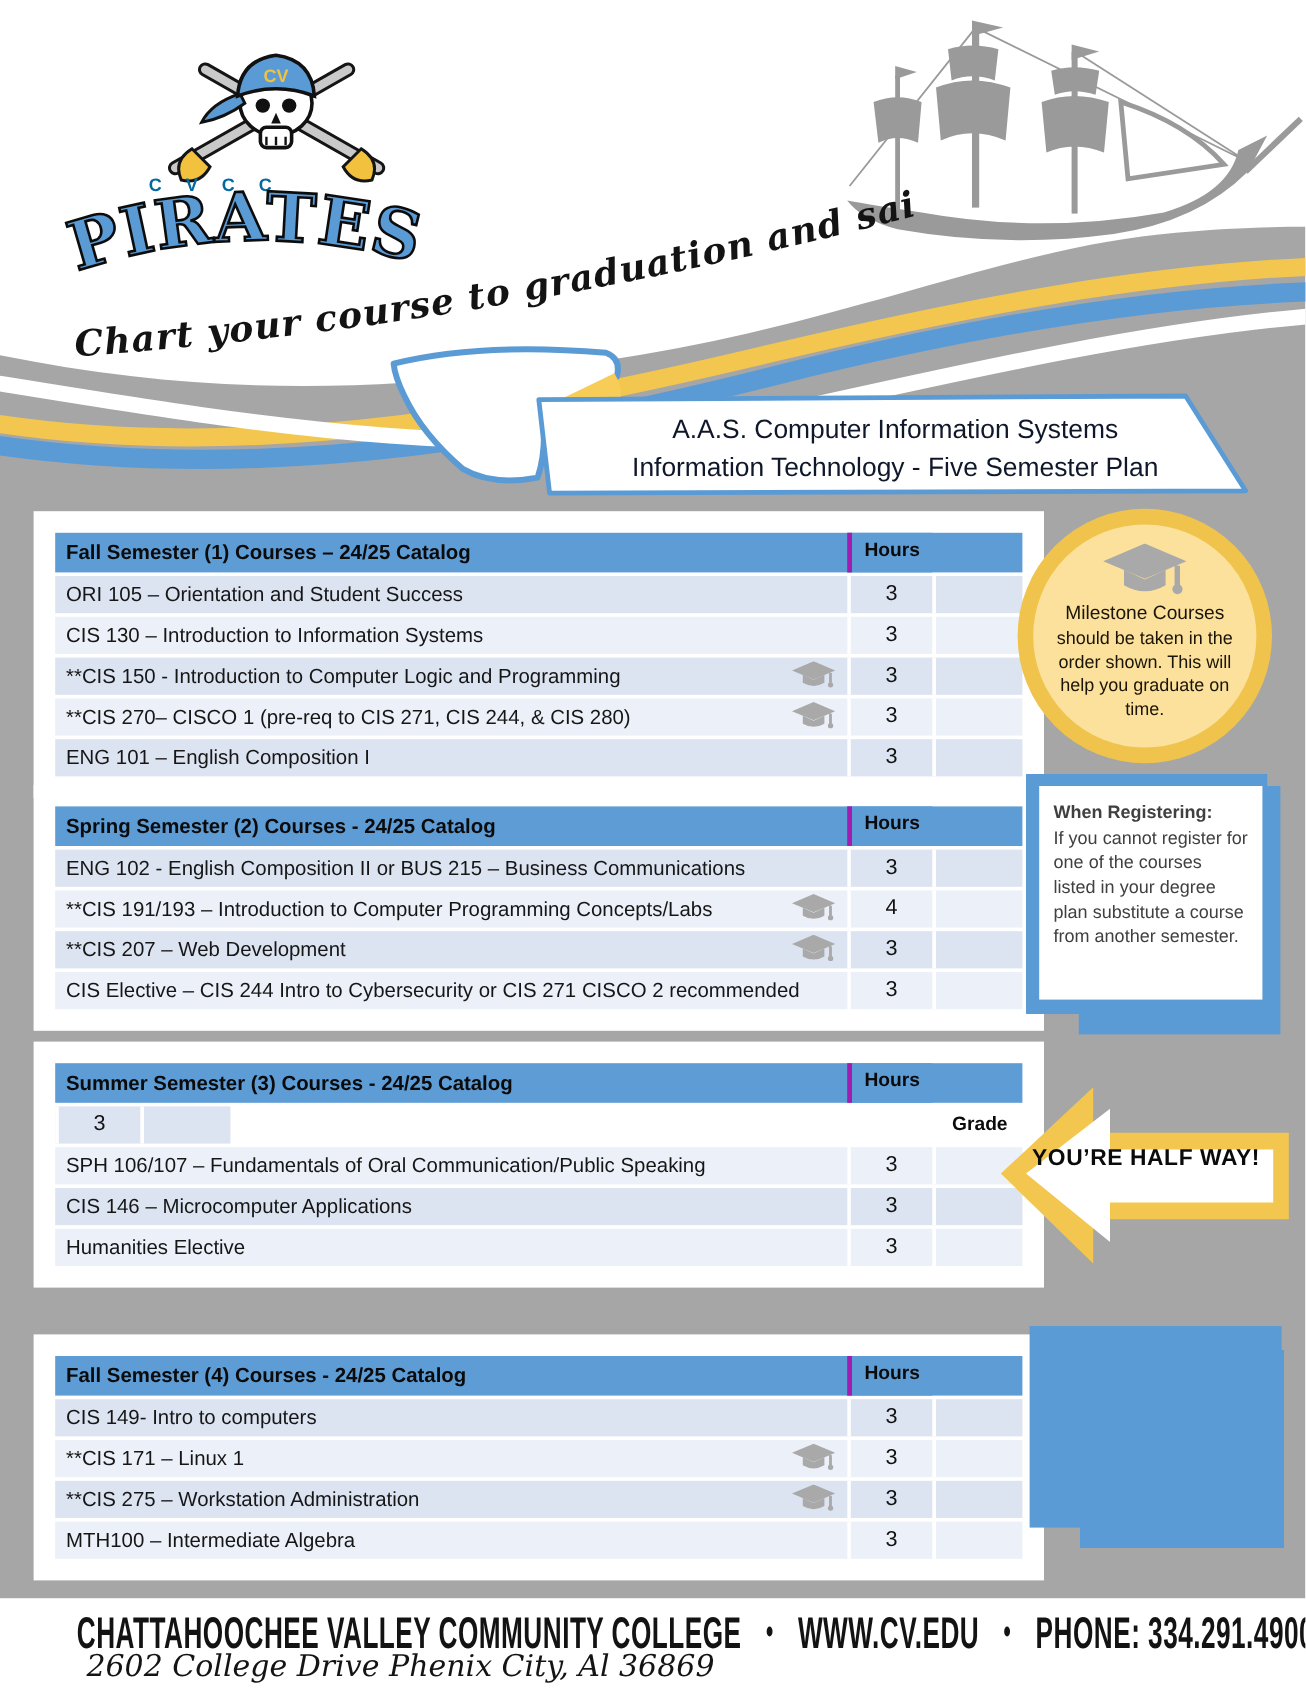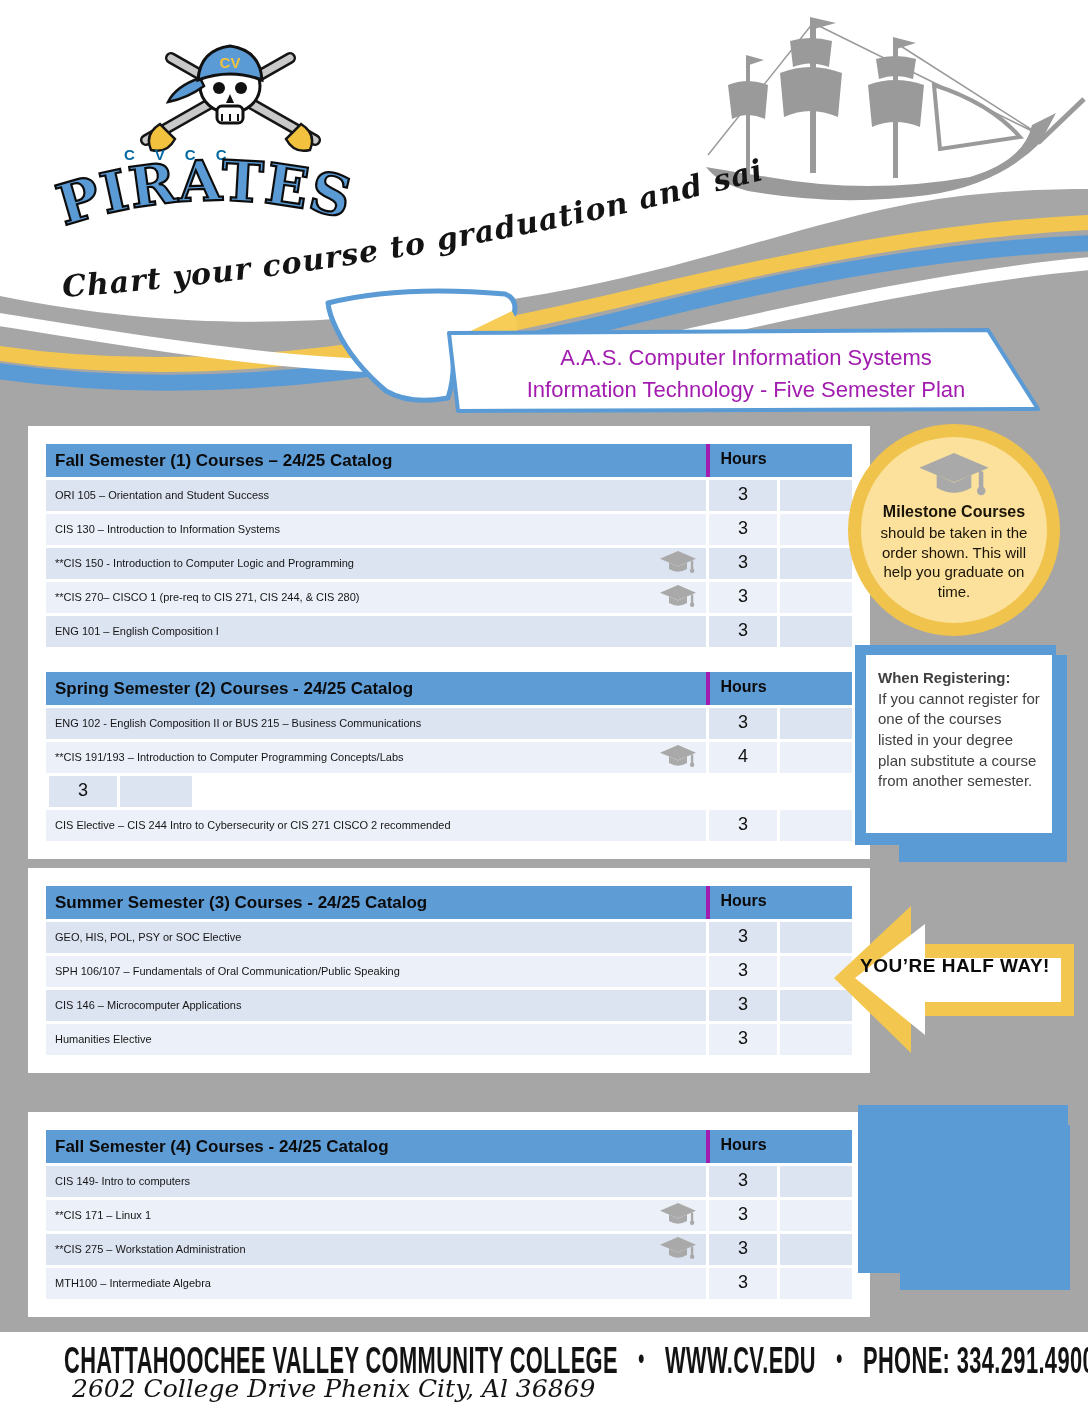--- a/index.html
+++ b/index.html
@@ -7,48 +7,48 @@
         font-family:"Liberation Sans",sans-serif;}
   .abs{position:absolute;}
   svg{display:block;}
 
   
   .cvcc-letters{left:124px;top:146px;width:160px;font-size:15px;font-weight:bold;color:#0369a1;
                 letter-spacing:20px;white-space:nowrap;}
   .tagline-svg text{font-family:"DejaVu Serif",serif;font-style:italic;font-weight:bold;fill:#131313;}
 
   
-  .banner-text{left:468px;top:342px;width:556px;text-align:center;color:#a21caf;
+  .banner-text{left:468px;top:342px;width:556px;text-align:center;color:#0f172a;
                font-size:22px;line-height:32px;}
 
   
   .course-table{position:absolute;left:28px;width:806px;background:#fff;padding:18px;box-sizing:content-box;}
   .t-header{display:flex;height:33px;background:#5e9cd6;}
   .t-title{flex:0 0 660px;box-sizing:border-box;padding-left:9px;font-weight:bold;font-size:17px;
            color:#0b0b0b;line-height:33px;white-space:nowrap;overflow:hidden;}
   .t-hcell{box-sizing:border-box;border-left:4px solid #a21caf;background:#5e9cd6;font-weight:bold;
            font-size:16px;color:#0b0b0b;line-height:30px;text-align:center;}
   .t-hours-h{flex:0 0 71px;}
   .t-grade-h{flex:0 0 75px;margin-top:37px;}
   .t-row{display:flex;height:31px;margin-top:3px;}
-  .c-course{flex:0 0 660px;box-sizing:border-box;padding-left:9px;font-size:11px;color:#161616;
+  .c-course{flex:0 0 660px;box-sizing:border-box;padding-left:9px;font-size:17px;color:#161616;
             line-height:31px;white-space:nowrap;overflow:hidden;position:relative;}
   .c-cell{box-sizing:border-box;border-left:3px solid #fff;font-size:18px;color:#111;
           line-height:29px;text-align:center;}
   .c-hours{flex:0 0 71px;}
   .c-grade{flex:0 0 75px;}
   .row-dark{background:#dce3f1;}
   .row-light{background:#ecf0f8;}
   .cap{position:absolute;right:10px;top:3px;width:36px;height:25px;fill:#a9a9a9;}
 
   
   .milestone-circle{left:848px;top:424px;width:212px;height:212px;border-radius:50%;
     background:#fbe19b;border:13px solid #f0c34c;box-sizing:border-box;text-align:center;}
   .milestone-circle .capbig{width:74px;height:48px;fill:#a9a9a9;margin:16px auto 0;}
-  .ms-title{font-size:16px;font-weight:bold;color:#1b1408;margin-top:2px;}
+  .ms-title{font-size:16px;font-weight:normal;color:#1b1408;margin-top:2px;}
   .ms-body{font-size:15px;color:#1b1408;line-height:1.3;width:168px;margin:2px auto 16px;}
 
   .bluebox-a{background:#5b9bd5;}
   .whitebox{background:#fff;font-size:15px;color:#404040;line-height:1.38;box-sizing:border-box;padding:13px 12px;}
   .wb-title{font-weight:bold;}
 
   .halfway-label{left:831px;top:955px;width:248px;text-align:center;font-size:19px;font-weight:bold;
     color:#0b0b0b;letter-spacing:.5px;}
 
   
@@ -195,40 +195,45 @@
           <div class="c-course row-light">**CIS 191/193 – Introduction to Computer Programming Concepts/Labs<svg class="cap" viewBox="0 0 26 18">
               <path d="M13 0 L26 5.5 L13 11 L0 5.5 Z"></path>
               <path d="M6.5 8.2 L6.5 13 Q13 16.8 19.5 13 L19.5 8.2 L13 11.2 Z"></path>
               <path d="M22.3 6.6 L22.3 13 L24 13 L24 7 Z"></path>
               <circle cx="23.2" cy="14.2" r="1.6"></circle>
             </svg></div>
           <div class="c-cell c-hours row-light">4</div>
           <div class="c-cell c-grade row-light"></div>
         </div>
         <div class="t-row">
+          <div class="c-course row-dark">**CIS 207 – Web Development<svg class="cap" viewBox="0 0 26 18">
+              <path d="M13 0 L26 5.5 L13 11 L0 5.5 Z"></path>
+              <path d="M6.5 8.2 L6.5 13 Q13 16.8 19.5 13 L19.5 8.2 L13 11.2 Z"></path>
+              <path d="M22.3 6.6 L22.3 13 L24 13 L24 7 Z"></path>
+              <circle cx="23.2" cy="14.2" r="1.6"></circle>
+            </svg></div>
           <div class="c-cell c-hours row-dark">3</div>
           <div class="c-cell c-grade row-dark"></div>
         </div>
         <div class="t-row">
           <div class="c-course row-light">CIS Elective – CIS 244 Intro to Cybersecurity or CIS 271 CISCO 2 recommended</div>
           <div class="c-cell c-hours row-light">3</div>
           <div class="c-cell c-grade row-light"></div>
         </div>
       </div>
   </section>
 
   <section class="course-table" style="top:868px">
     <div class="t-header">
       <div class="t-title">Summer Semester (3) Courses - 24/25 Catalog</div>
       <div class="t-hcell t-hours-h">Hours</div>
       <div class="t-hcell t-grade-h">Grade</div>
     </div>
     <div class="t-body">
         <div class="t-row">
-          <div class="c-course row-dark">GEO, HIS, POL, PSY or SOC Elective</div>
           <div class="c-cell c-hours row-dark">3</div>
           <div class="c-cell c-grade row-dark"></div>
         </div>
         <div class="t-row">
           <div class="c-course row-light">SPH 106/107 – Fundamentals of Oral Communication/Public Speaking</div>
           <div class="c-cell c-hours row-light">3</div>
           <div class="c-cell c-grade row-light"></div>
         </div>
         <div class="t-row">
           <div class="c-course row-dark">CIS 146 – Microcomputer Applications</div>

